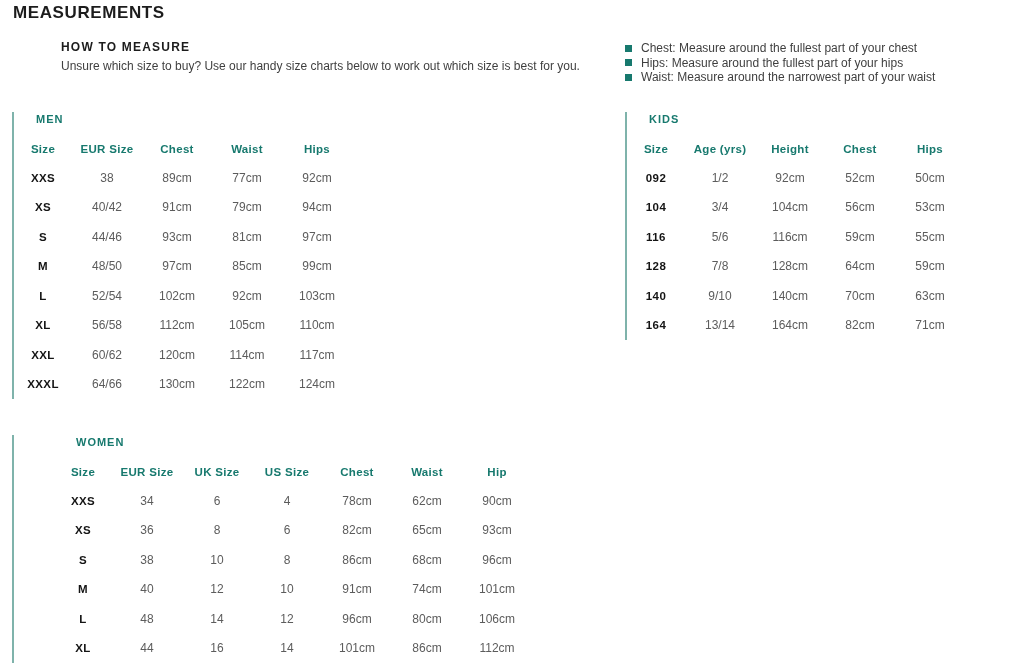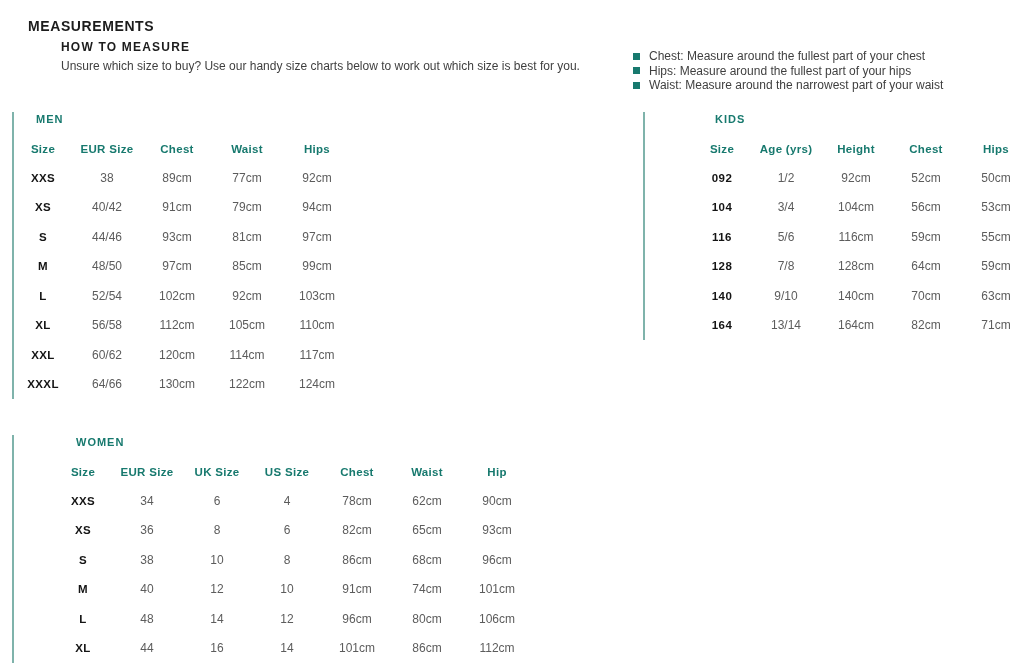--- a/index.html
+++ b/index.html
@@ -13,39 +13,39 @@
   html, body { margin: 0; padding: 0; }
   body {
     width: 1031px; height: 663px;
     position: relative; overflow: hidden;
     background: #ffffff;
     font-family: "Liberation Sans", sans-serif;
     color: var(--text-dark);
   }
   .page-title {
     position: absolute; left: 13px; top: 3px;
-    margin: 15px;
-    font-size: 14px; font-weight: bold; letter-spacing: 0.6px;
+    margin: 0;
+    font-size: 17px; font-weight: bold; letter-spacing: 0.6px;
     color: var(--text-dark);
   }
   .howto {
     position: absolute; left: 13px; top: 40px; width: 560px; margin-left: 48px;
   }
   .howto .howto-heading {
     margin: 0 0 5px 0;
     font-size: 12px; font-weight: bold; letter-spacing: 1.2px;
     color: var(--text-dark);
   }
   .howto p {
     margin: 0; font-size: 12px; line-height: 14.5px;
     color: var(--text-body);
   }
   .tips {
     position: absolute; left: 625px; top: 41px;
-    margin: 8px; padding: 0; list-style: none;
+    margin: 0; padding: 0; list-style: none;
   }
   .tips li {
     display: flex; align-items: center;
     font-size: 12px; line-height: 14.6px; color: var(--text-body);
   }
   .tips .sq {
     width: 7px; height: 7px; background: var(--accent);
     margin-right: 9px; flex: none;
   }
   .section {
@@ -70,21 +70,21 @@
     font-size: 12px; color: var(--text-cell);
     height: 29.5px; text-align: center; padding: 0;
     font-weight: normal;
   }
   .section th:first-child, .section td:first-child { width: 58px; }
   .section th:not(:first-child), .section td:not(:first-child) { width: 70px; }
   .section td:first-child {
     font-weight: bold; color: #141414; font-size: 11.5px; letter-spacing: 0.4px;
   }
   #section-men   { left: 12px;  top: 112px; }
-  #section-kids  { left: 643px; top: 112px; padding-left: 48px; }
+  #section-kids  { left: 625px; top: 112px; }
   #section-women { left: 12px;  top: 435px; padding-left: 40px; }
 </style>
 </head>
 <body>
 
 <h1 class="page-title">MEASUREMENTS</h1>
 
 <div class="howto">
   <h2 class="howto-heading">HOW TO MEASURE</h2>
   <p>Unsure which size to buy? Use our handy size charts below to work out which size is best for you.</p>

